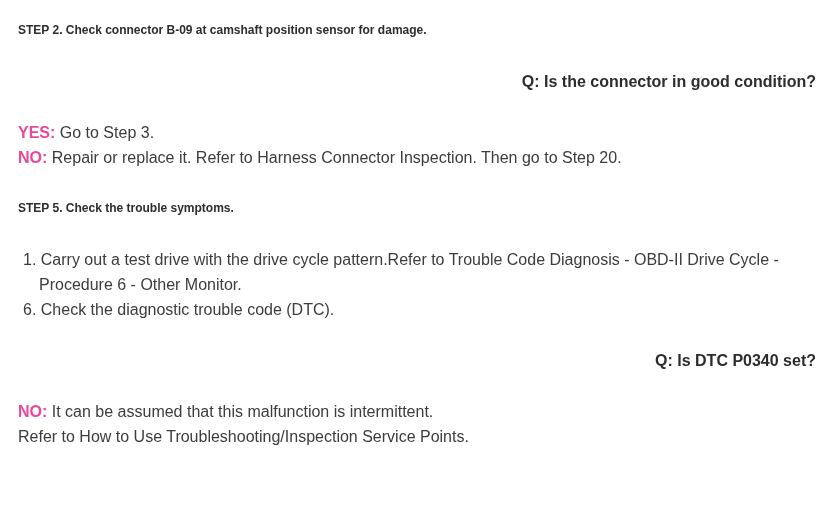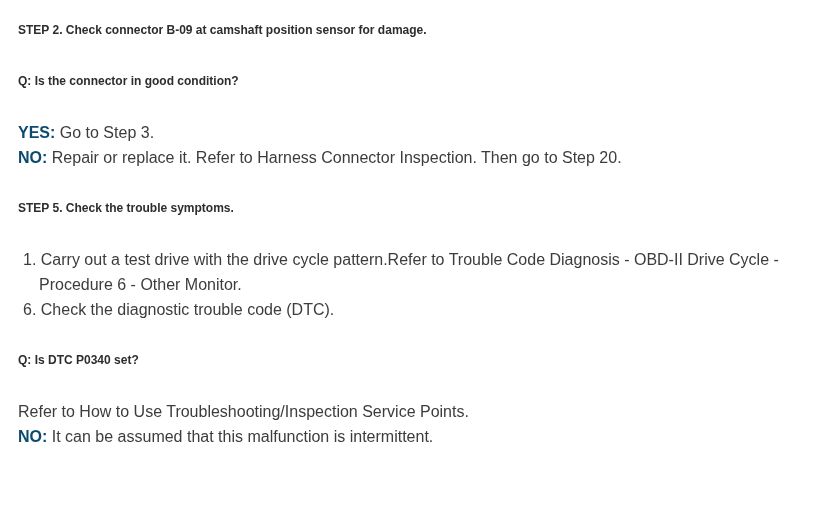--- a/index.html
+++ b/index.html
@@ -32,35 +32,36 @@
   .gap-lg { height: 26px; }
 
   .heading {
     font-size: 12px;
     line-height: 25px;
     font-weight: bold;
     color: #2d2d2d;
   }
 
   .question {
-    font-size: 12px;
+    font-size: 16px;
     line-height: 25px;
     font-weight: bold;
     color: #2d2d2d;
+    text-align: right;
   }
 
   .answer {
     font-size: 16px;
     line-height: 25px;
     color: #3c3c3c;
   }
 
   .answer .tag {
     font-weight: bold;
-    color: #0c4a6e;
+    color: #ec4899;
   }
 
   .steps {
     margin: 0;
     padding: 0;
     list-style: none;
   }
 
   .steps .step-item {
     font-size: 16px;
@@ -105,19 +106,19 @@
       <li class="step-item">6. Check the diagnostic trouble code (DTC).</li>
     </ol>
 
     <div class="gap-lg"></div>
 
     <div class="question">Q: Is DTC P0340 set?</div>
 
     <div class="gap-lg"></div>
 
 
+    <div class="answer"><span class="tag">NO:</span><span> It can be assumed that this malfunction is intermittent.</span></div>
+
     <div class="answer">Refer to How to Use Troubleshooting/Inspection Service Points.</div>
-
-    <div class="answer"><span class="tag">NO:</span><span> It can be assumed that this malfunction is intermittent.</span></div>
 
   </div>
 
 </div>
 
 </body></html>

